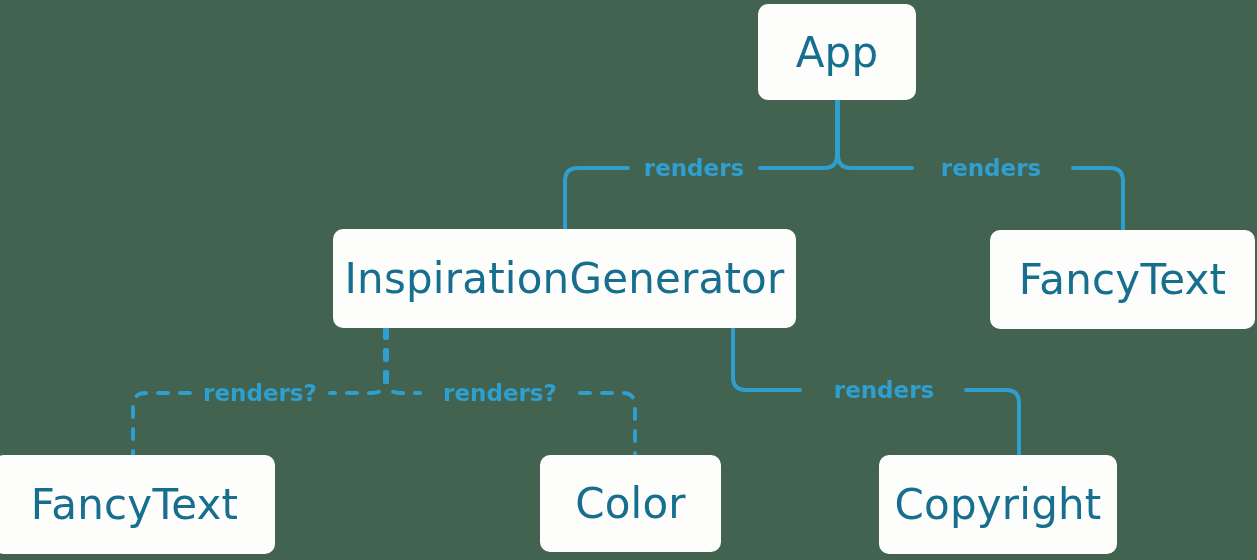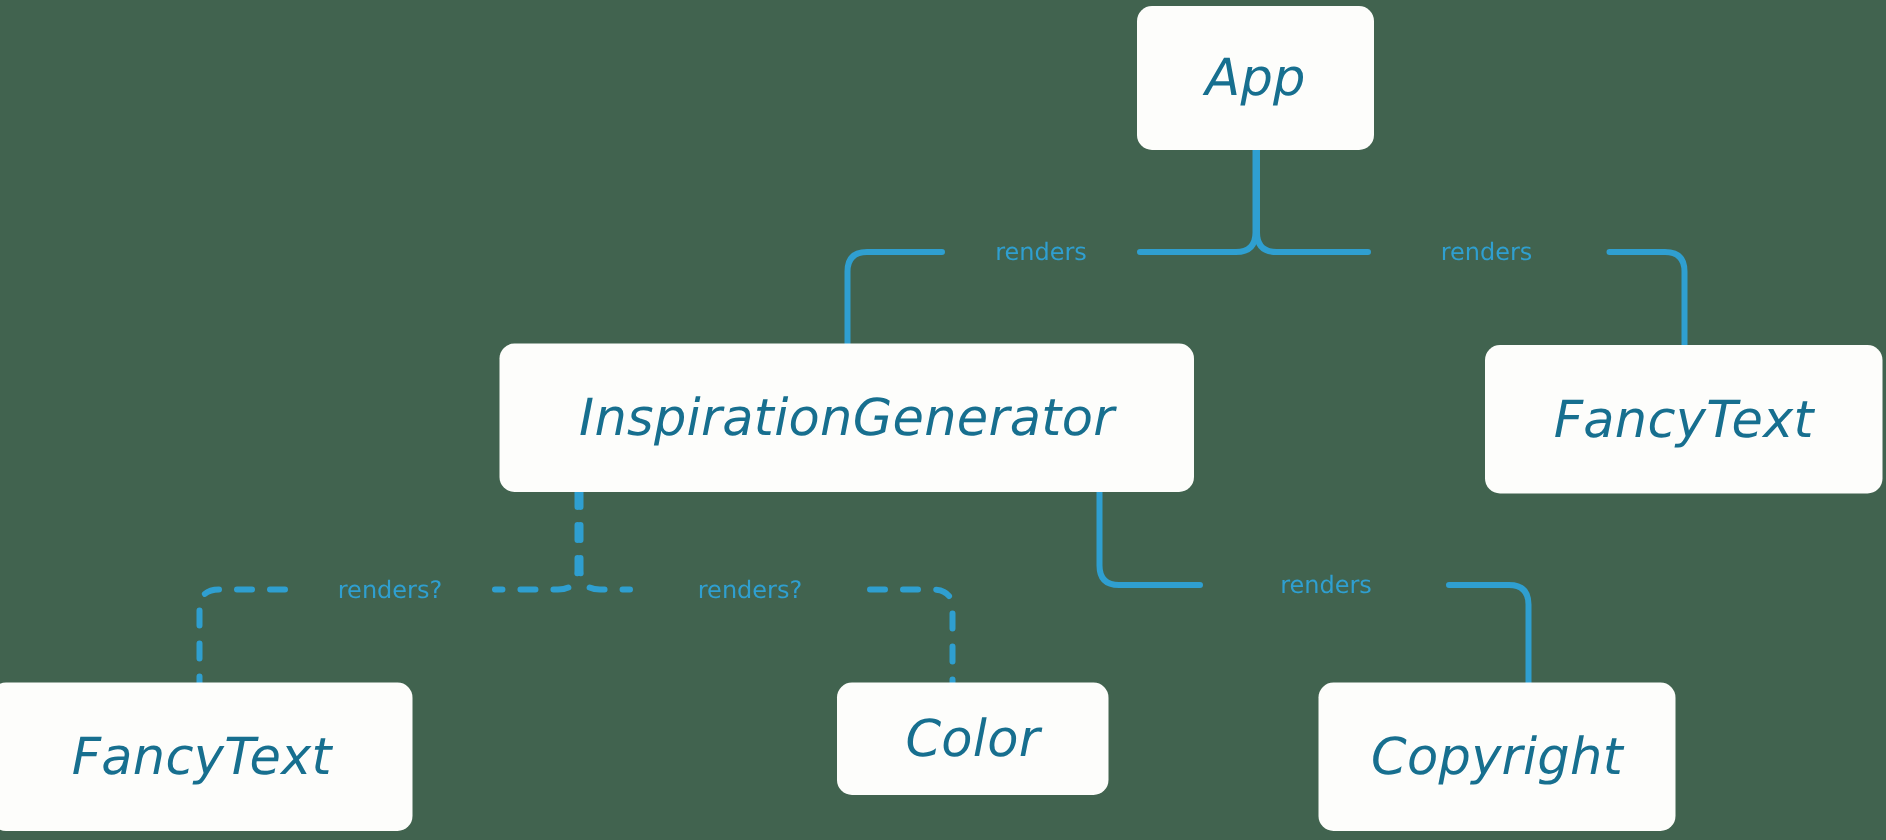--- a/index.html
+++ b/index.html
@@ -26,32 +26,32 @@
     height: 560px;
   }
   .node {
     position: absolute;
     background: #fdfdfb;
     border-radius: 10px;
     color: #176f8f;
     display: flex;
     align-items: center;
     justify-content: center;
-    font-size: 34px;
+    font-size: 42px;
     letter-spacing: 0.2px;
     box-sizing: border-box;
     white-space: nowrap;
-    font-style: italic;
   }
   .edge-label {
     position: absolute;
     color: #2f9fd0;
-    font-size: 16px;
+    font-size: 23px;
     white-space: nowrap;
     transform: translate(-50%, -50%);
+    font-weight: bold;
   }
   .edge-label.solid { color: #2f9fd0; }
   .edge-label.dashed { color: #2f9fd0; text-align: center; }
 </style>
 </head>
 <body>
 
 <div id="diagram">
 
   <svg class="edges" viewBox="0 0 1257 560">
@@ -85,16 +85,16 @@
   <div class="edge-label solid" style="left:694px; top:168px;">renders</div>
   <div class="edge-label solid" style="left:991px; top:168px;">renders</div>
   <div class="edge-label dashed" style="left:260px; top:393px;">renders?</div>
   <div class="edge-label dashed" style="left:500px; top:393px;">renders?</div>
   <div class="edge-label solid" style="left:884px; top:390px;">renders</div>
 
   <div class="node" style="left:758px; top:4px; width:158px; height:96px;">App</div>
   <div class="node" style="left:333px; top:229px; width:463px; height:99px;text-align:right;">InspirationGenerator</div>
   <div class="node" style="left:990px; top:230px; width:265px; height:99px;">FancyText</div>
   <div class="node" style="left:-6px; top:455px; width:281px; height:99px;">FancyText</div>
-  <div class="node" style="left:558px; top:455px; width:181px; height:75px;">Color</div>
+  <div class="node" style="left:540px; top:455px; width:181px; height:97px;">Color</div>
   <div class="node" style="left:879px; top:455px; width:238px; height:99px;">Copyright</div>
 
 </div>
 
 </body></html>

